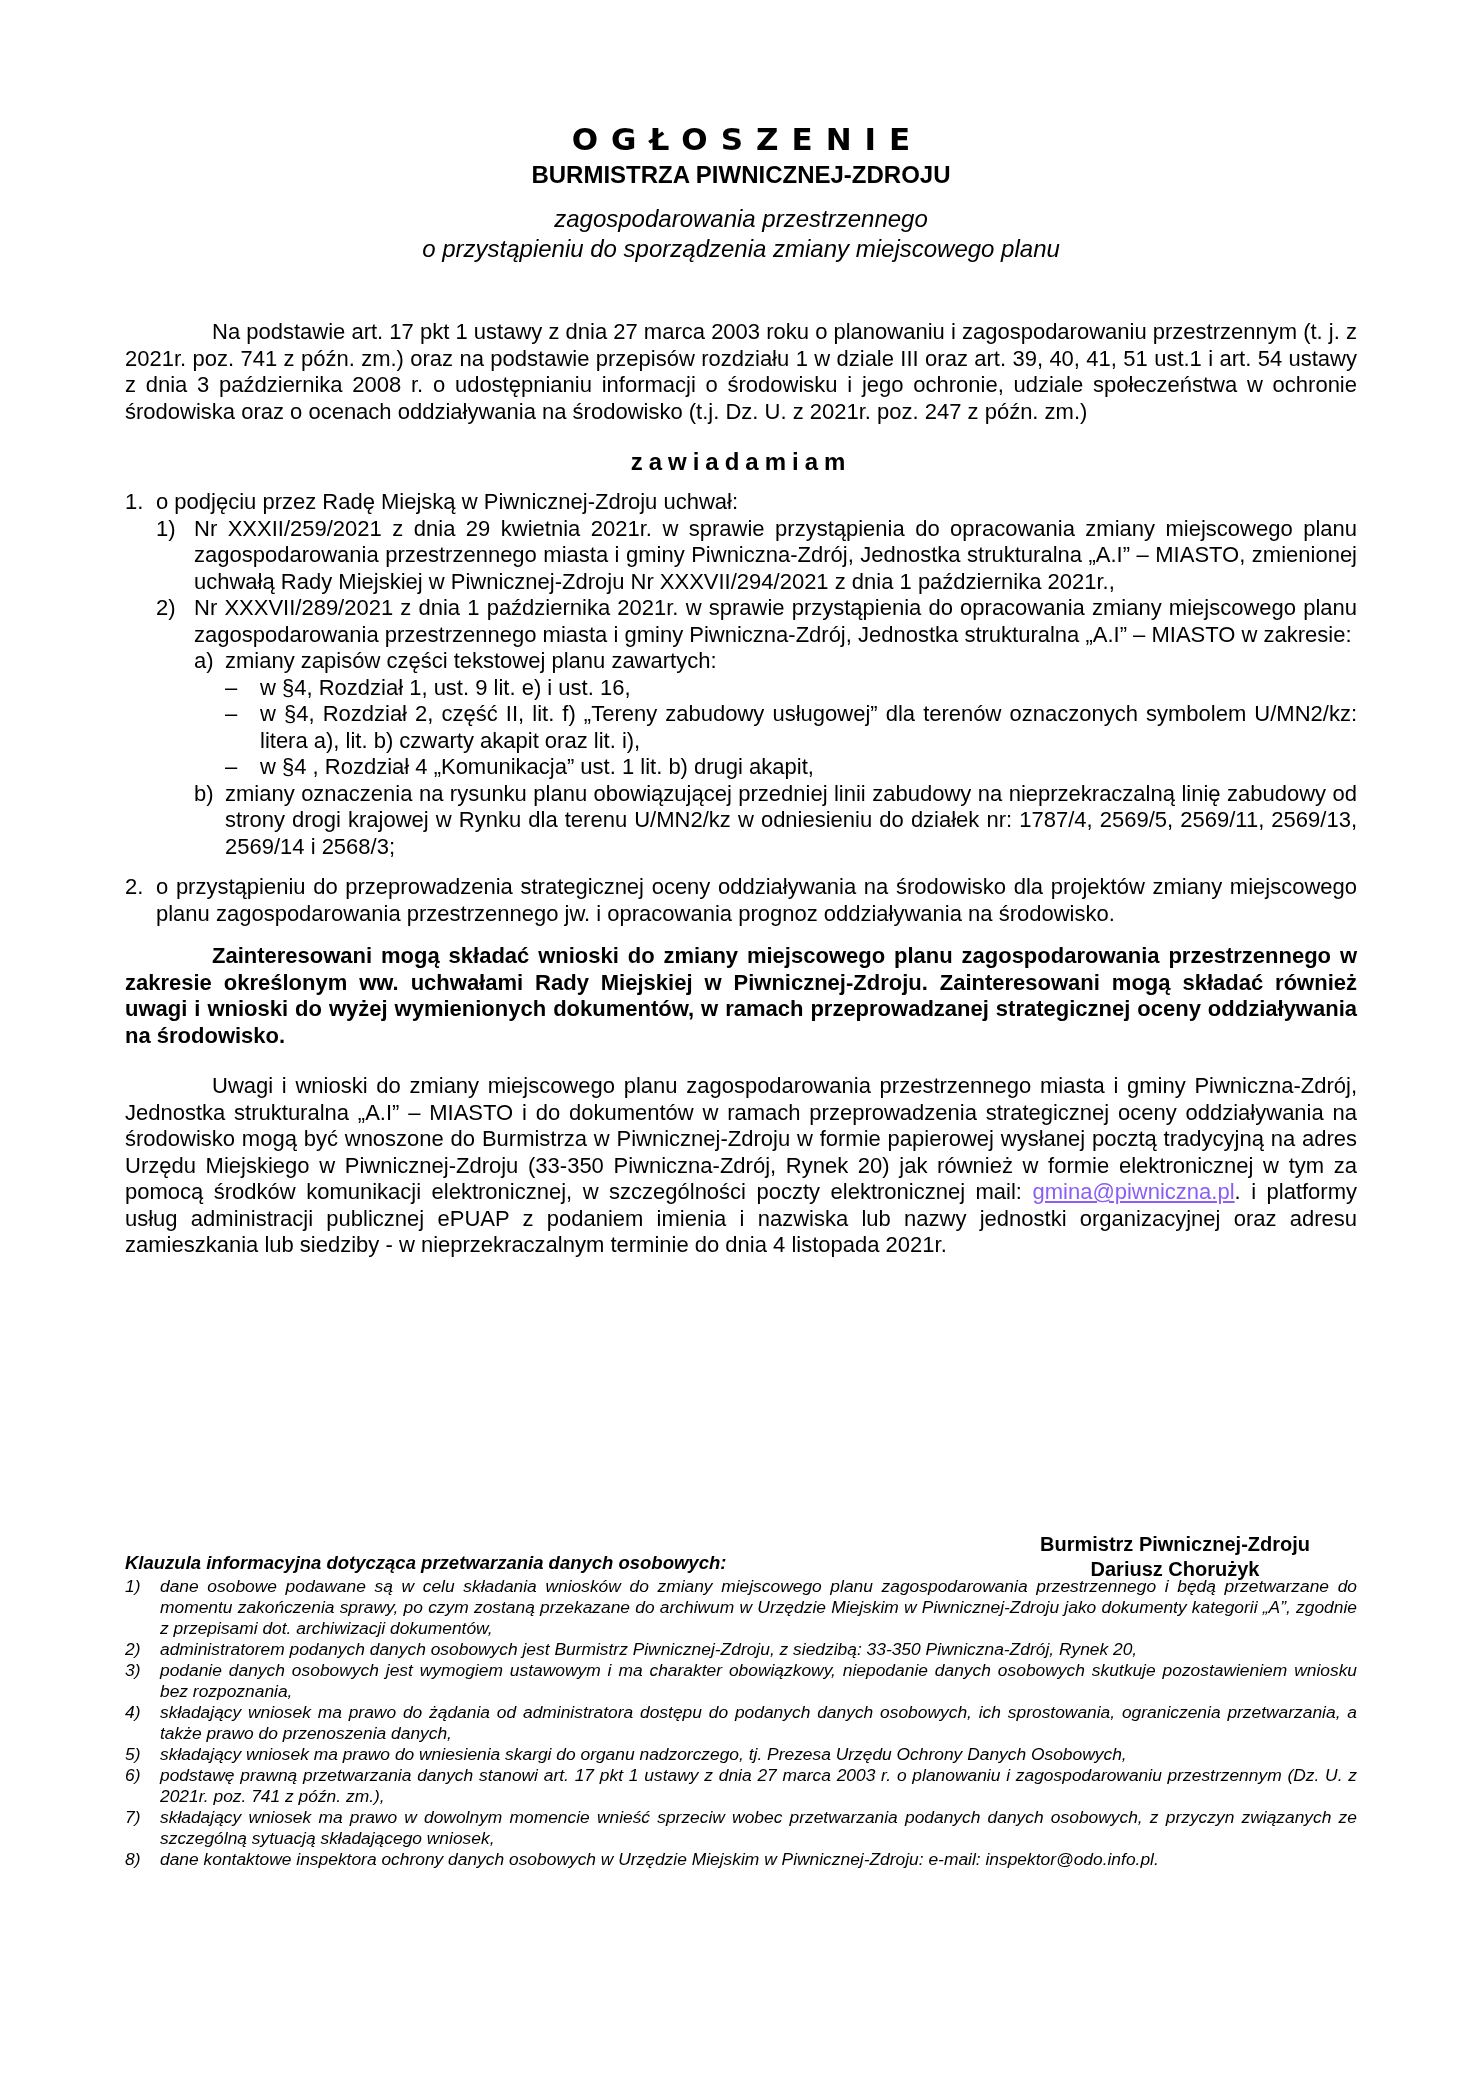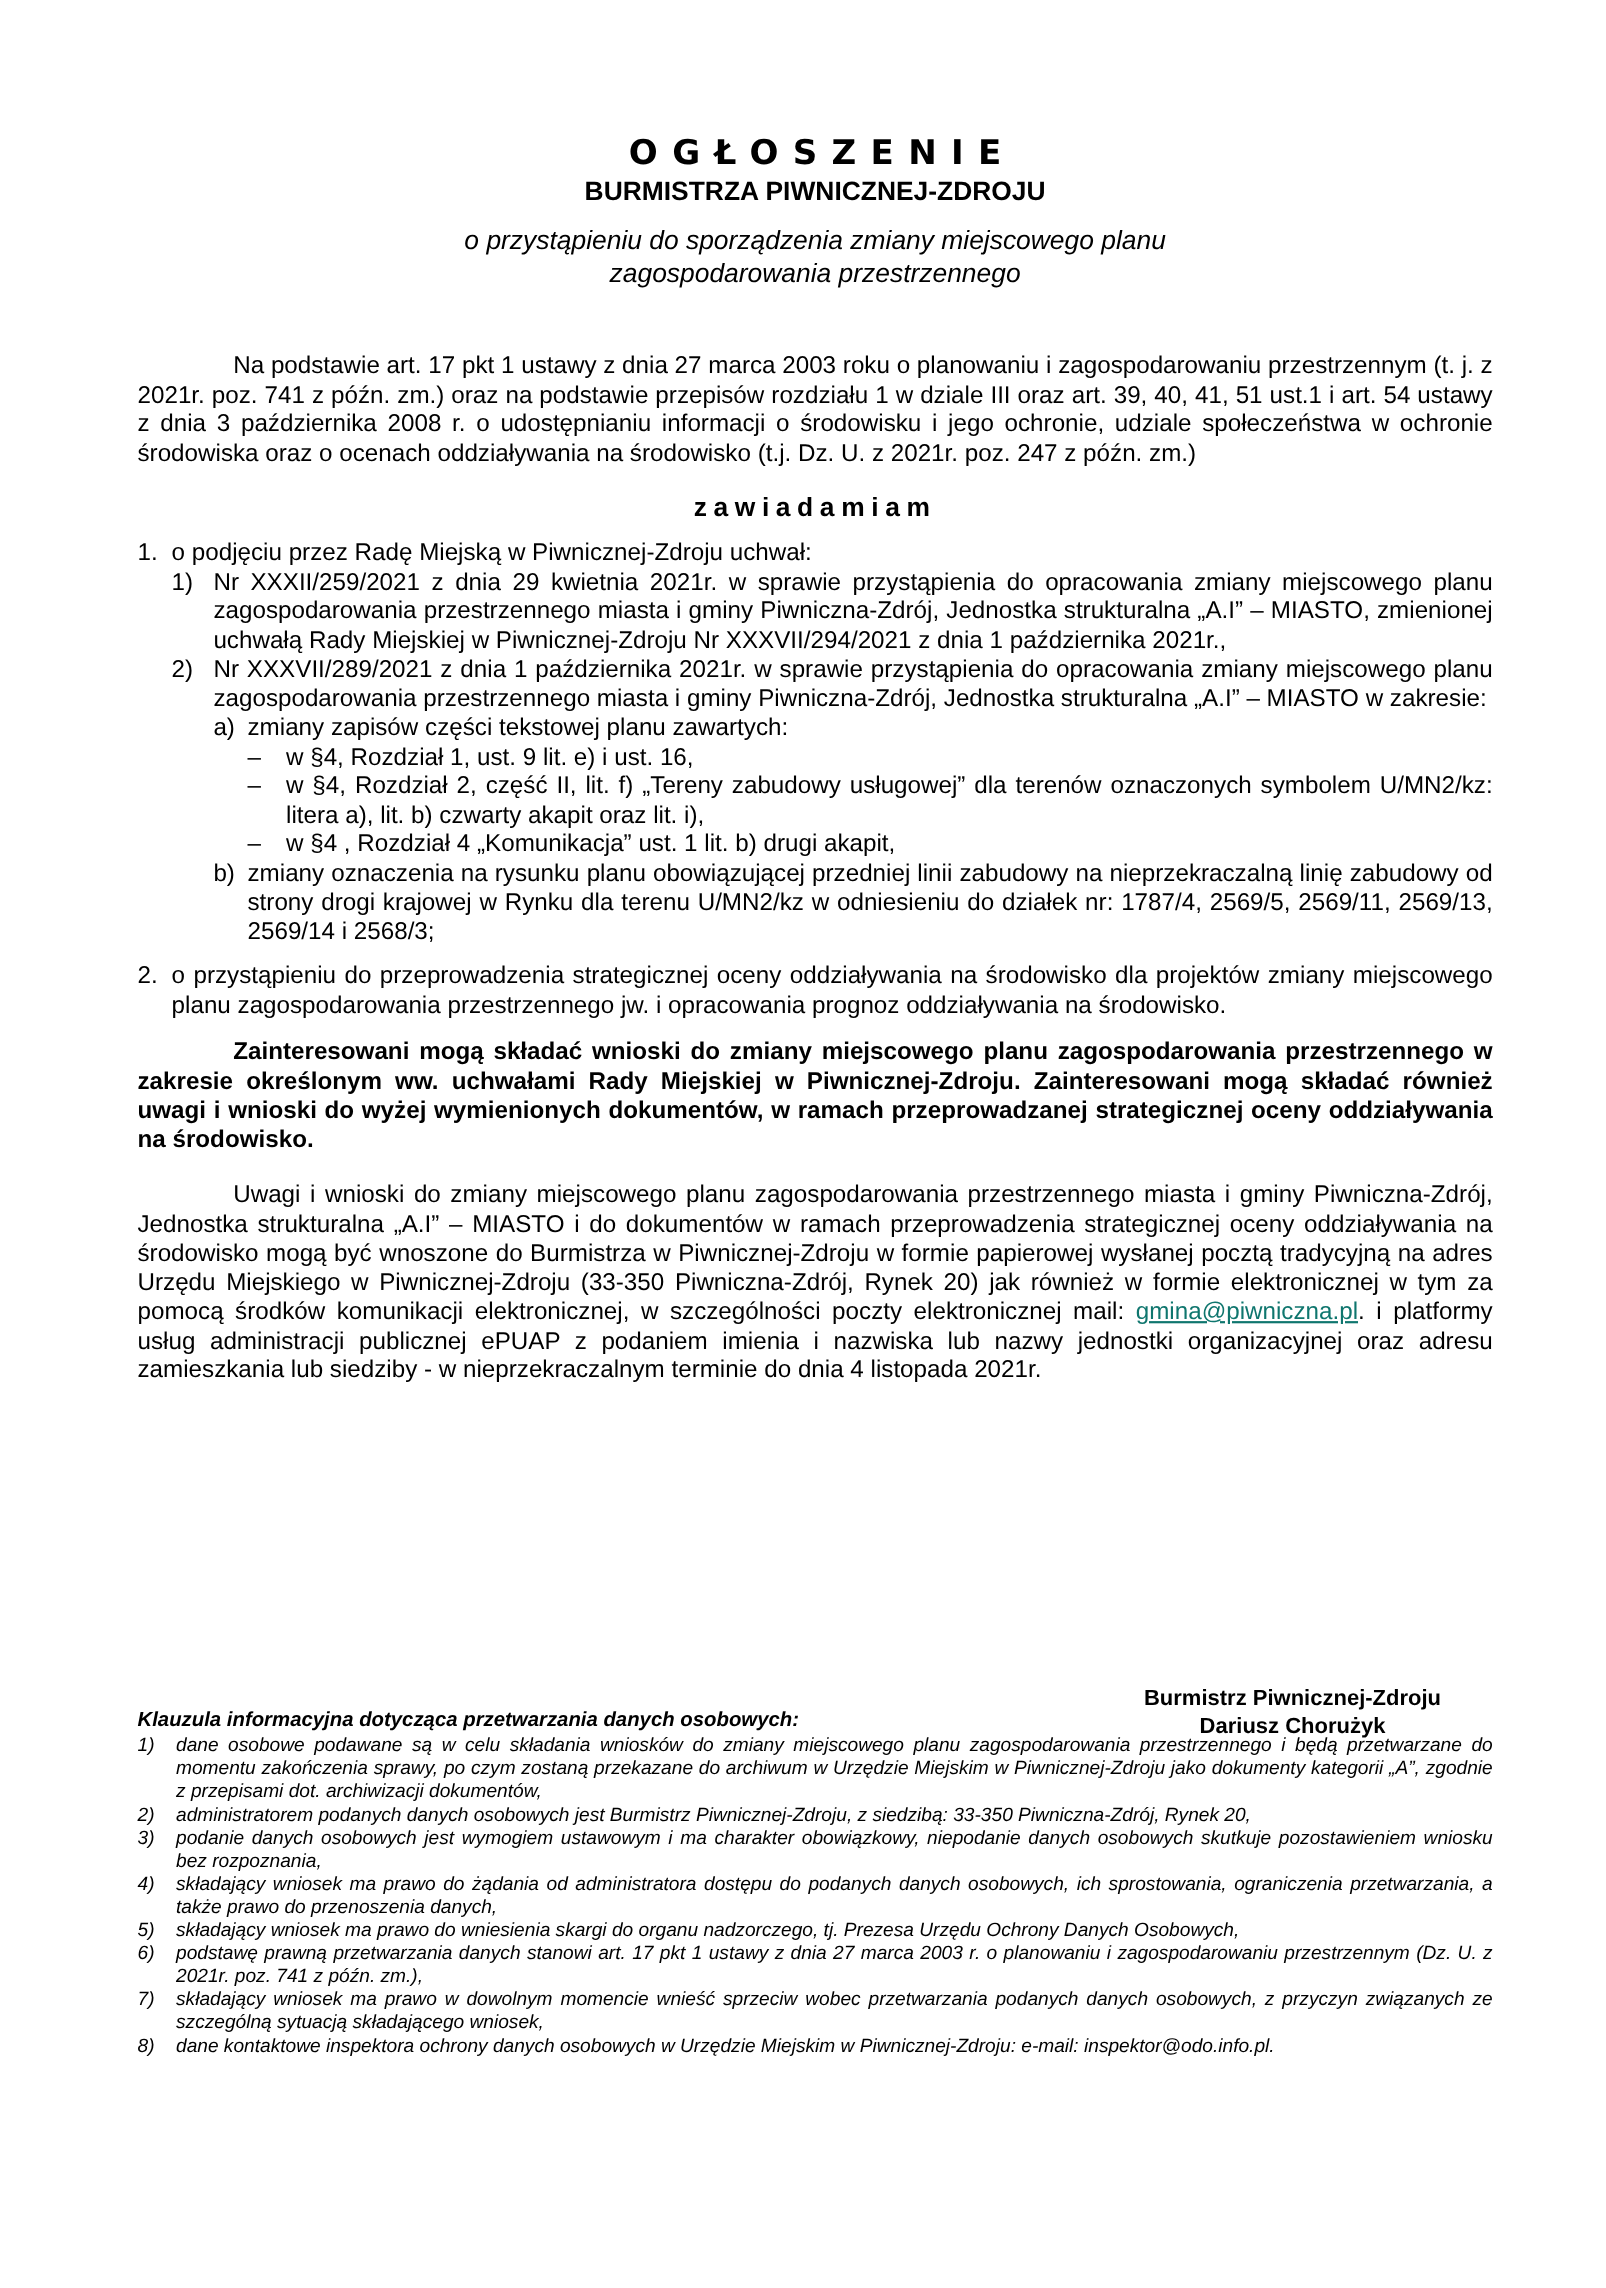--- a/index.html
+++ b/index.html
@@ -29,41 +29,41 @@
   .l2 > .num { width: 38px; }
   .l3 { margin-left: 69px; }
   .l3 > .num { width: 31px; }
   .l4 { margin-left: 100px; }
   .l4 > .num { width: 35px; }
 
   .item2 { margin-top: 14px; }
   .p-interested { margin-top: 16px; font-weight: bold; }
   .p-remarks { margin-top: 24px; }
 
-  a.email-link { color: #0f766e; }
+  a.email-link { color: #8b5cf6; }
 
   .signature { position: absolute; left: 0; width: 1232px; top: 1412px; }
   .sig-block { margin-left: 890px; width: 320px; text-align: center; font-weight: bold;
                font-size: 20px; line-height: 25px; }
 
   .clause { position: absolute; top: 1432px; left: 0; width: 1232px; font-style: italic; font-size: 17.4px; }
   .clause-title { font-weight: bold; font-size: 18.5px; line-height: 22px; margin: 0 0 2px 0; }
   .cl-item { display: flex; line-height: 21px; text-align: justify; }
   .cl-item .num { flex: 0 0 35px; }
   .cl-item .body { flex: 1 1 auto; text-align: justify; }
 </style>
 </head>
 <body>
 
 <div class="page">
   <h1 class="title">OGŁOSZENIE</h1>
   <h2 class="subtitle">BURMISTRZA PIWNICZNEJ-ZDROJU</h2>
   <div class="topic">
+    <div>zagospodarowania przestrzennego</div>
     <div>o przystąpieniu do sporządzenia zmiany miejscowego planu</div>
-    <div>zagospodarowania przestrzennego</div>
   </div>
 
   <p class="para indent intro">Na podstawie art. 17 pkt 1 ustawy z dnia 27 marca 2003 roku o planowaniu i zagospodarowaniu przestrzennym (t. j. z 2021r. poz. 741 z późn. zm.) oraz na podstawie przepisów rozdziału 1 w dziale III oraz art. 39, 40, 41, 51 ust.1 i art. 54 ustawy z dnia 3 października 2008 r. o udostępnianiu informacji o środowisku i jego ochronie, udziale społeczeństwa w ochronie środowiska oraz o ocenach oddziaływania na środowisko (t.j. Dz. U. z 2021r. poz. 247 z późn. zm.)</p>
 
   <div class="announce">zawiadamiam</div>
 
   <div class="list">
     <div class="li l1">
       <span class="num">1.</span>
       <span class="body">o podjęciu przez Radę Miejską w Piwnicznej-Zdroju uchwał:</span>

